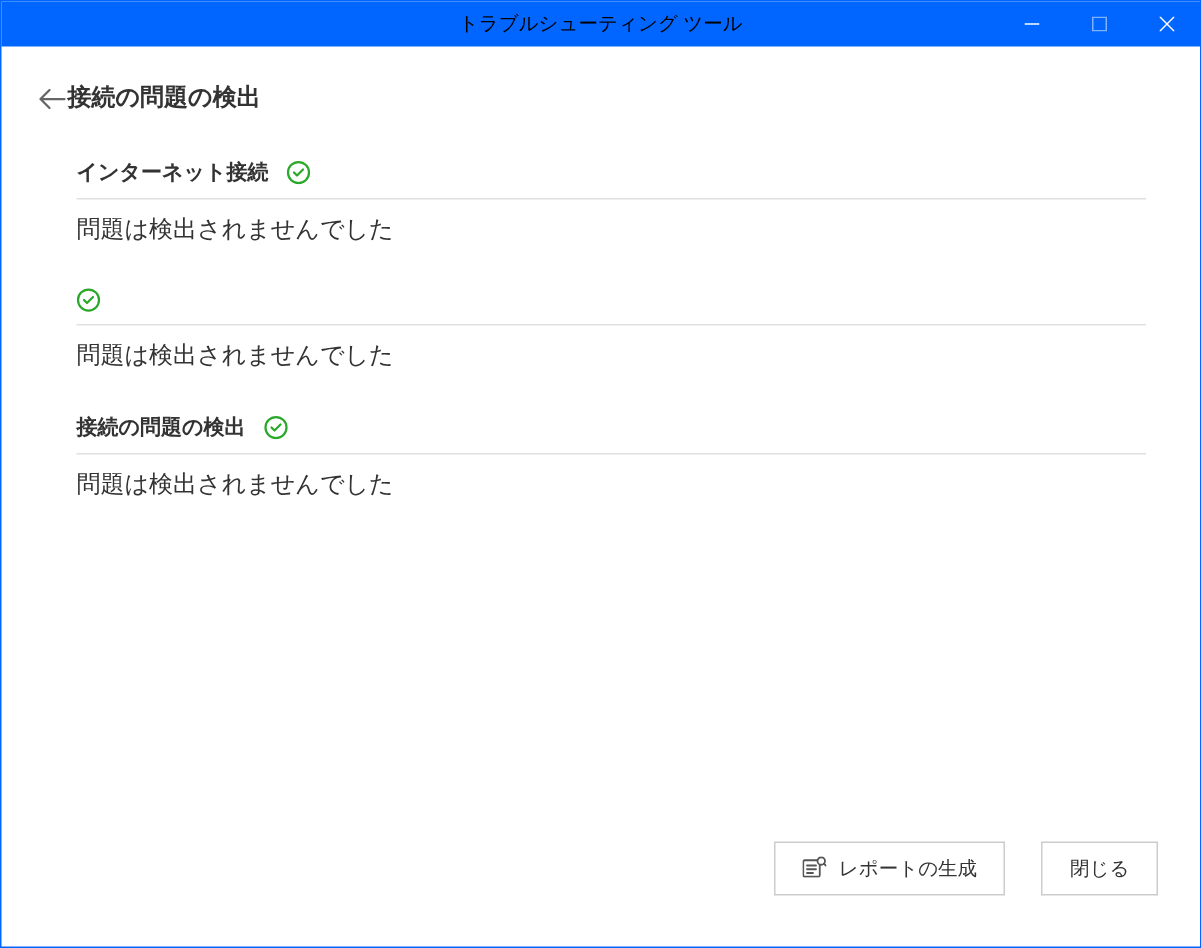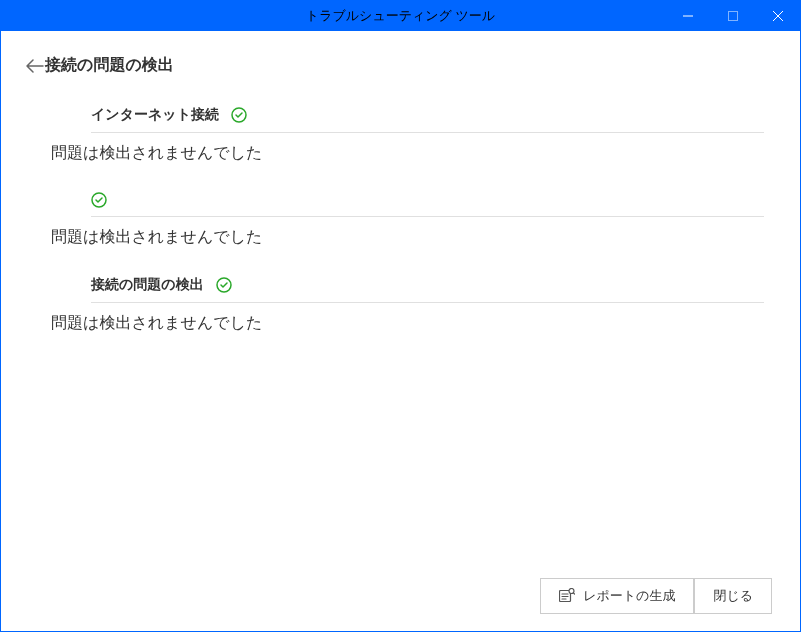--- a/index.html
+++ b/index.html
@@ -90,43 +90,42 @@
     }
     .section {
       margin-bottom: 28px;
     }
     .section-header {
       display: flex;
       align-items: center;
       gap: 12px;
       padding-bottom: 8px;
       border-bottom: 1px solid #e0e0e0;
-      margin-left: 40px;
     }
     .section-title {
       font-size: 14px;
       font-weight: bold;
       color: #333333;
     }
     .check-icon {
       display: flex;
       align-items: center;
       justify-content: center;
     }
     .section-status {
       font-size: 16px;
       color: #333333;
       padding-top: 10px;
     }
     .footer {
       height: 70px;
       display: flex;
-      align-items: center;
+      align-items: flex-start;
       justify-content: flex-end;
-      gap: 0;
+      gap: 24px;
       padding: 0 28px;
     }
     .btn {
       height: 36px;
       padding: 0 18px;
       background: #ffffff;
       border: 1px solid #cccccc;
       font-size: 13px;
       color: #333333;
       cursor: pointer;

